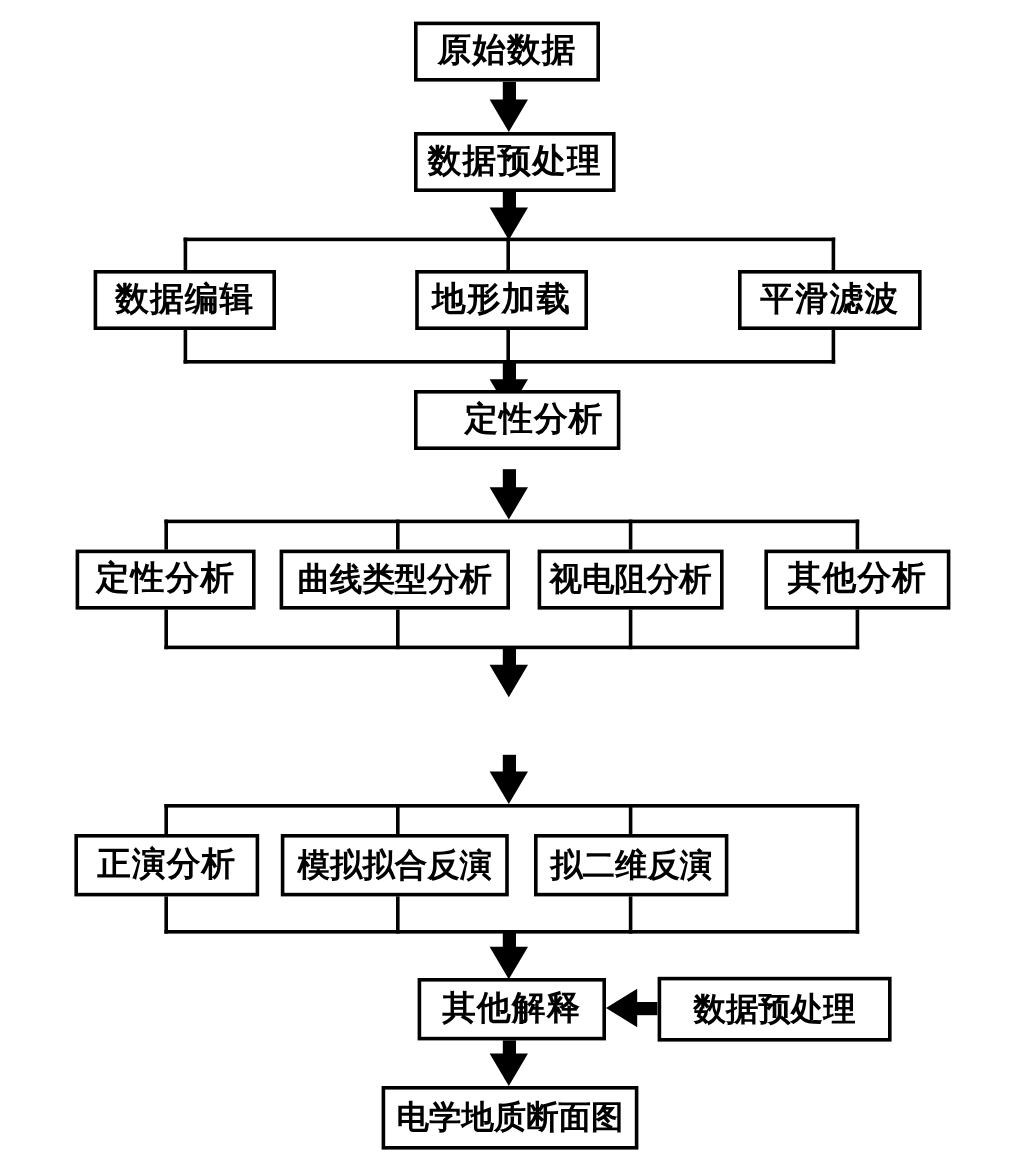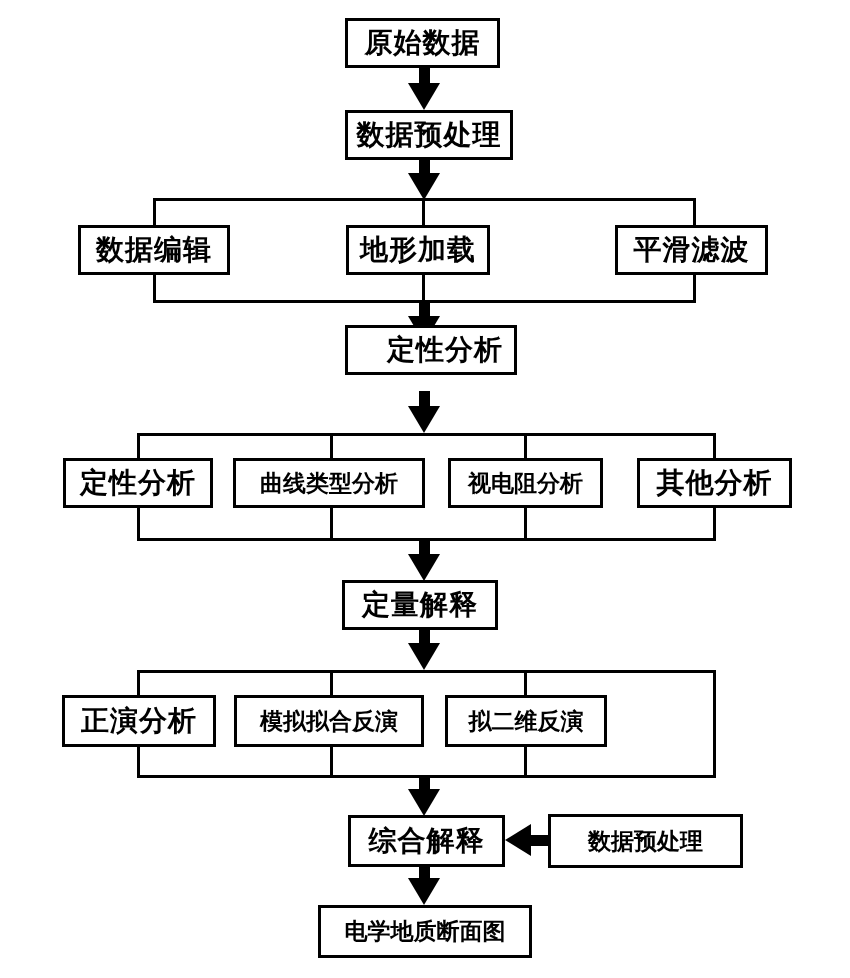--- a/index.html
+++ b/index.html
@@ -23,21 +23,21 @@
     display: flex;
     align-items: center;
     justify-content: center;
     font-weight: 700;
     font-size: 28px;
     color: #000000;
     white-space: nowrap;
     letter-spacing: 1px;
     line-height: 1;
   }
-  .box.small-text { font-size: 23px; letter-spacing: 0px; }
+  .box.small-text { font-size: 27px; letter-spacing: 0px; }
   .hline {
     position: absolute;
     height: 3px;
     background: #000000;
     z-index: 1;
   }
   .vline {
     position: absolute;
     width: 3px;
     background: #000000;
@@ -100,34 +100,33 @@
   <div class="vline" style="left:137px; top:433px; height:108px;"></div>
   <div class="vline" style="left:330px; top:433px; height:108px;"></div>
   <div class="vline" style="left:524px; top:433px; height:108px;"></div>
   <div class="vline" style="left:713px; top:433px; height:108px;"></div>
 
   <div class="box" style="left:63px;  top:458px; width:150px; height:50px;">定性分析</div>
   <div class="box small-text" style="left:233px; top:458px; width:192px; height:50px;">曲线类型分析</div>
   <div class="box" style="left:637px; top:458px; width:155px; height:50px;">其他分析</div>
   <div class="box small-text" style="left:448px; top:458px; width:155px; height:50px;">视电阻分析</div>
 
-  <div class="box" style="left:342px; top:580px; width:156px; height:50px;">定量解释</div>
 
   <div class="hline" style="left:137px; top:670px; width:579px;"></div>
   <div class="hline" style="left:137px; top:775px; width:579px;"></div>
   <div class="vline" style="left:137px; top:670px; height:108px;"></div>
   <div class="vline" style="left:330px; top:670px; height:108px;"></div>
   <div class="vline" style="left:524px; top:670px; height:108px;"></div>
   <div class="vline" style="left:713px; top:670px; height:108px;"></div>
 
   <div class="box" style="left:62px;  top:695px; width:154px; height:52px;">正演分析</div>
   <div class="box small-text" style="left:234px; top:695px; width:190px; height:52px;">模拟拟合反演</div>
   <div class="box small-text" style="left:445px; top:695px; width:162px; height:52px;">拟二维反演</div>
 
-  <div class="box" style="left:348px; top:815px; width:157px; height:52px;">综合解释</div>
+  <div class="box" style="left:348px; top:815px; width:157px; height:52px;">其他解释</div>
 
   <div class="box small-text" style="left:548px; top:814px; width:195px; height:54px;">数据预处理</div>
 
   <div class="box small-text" style="left:318px; top:905px; width:214px; height:53px;text-align:center;">电学地质断面图</div>
 
   <div>
     <div class="shaft-v" style="left:419px; top:68px;  height:16px;"></div>
     <div class="head-down" style="left:408px; top:83px;"></div>
   </div>
 

